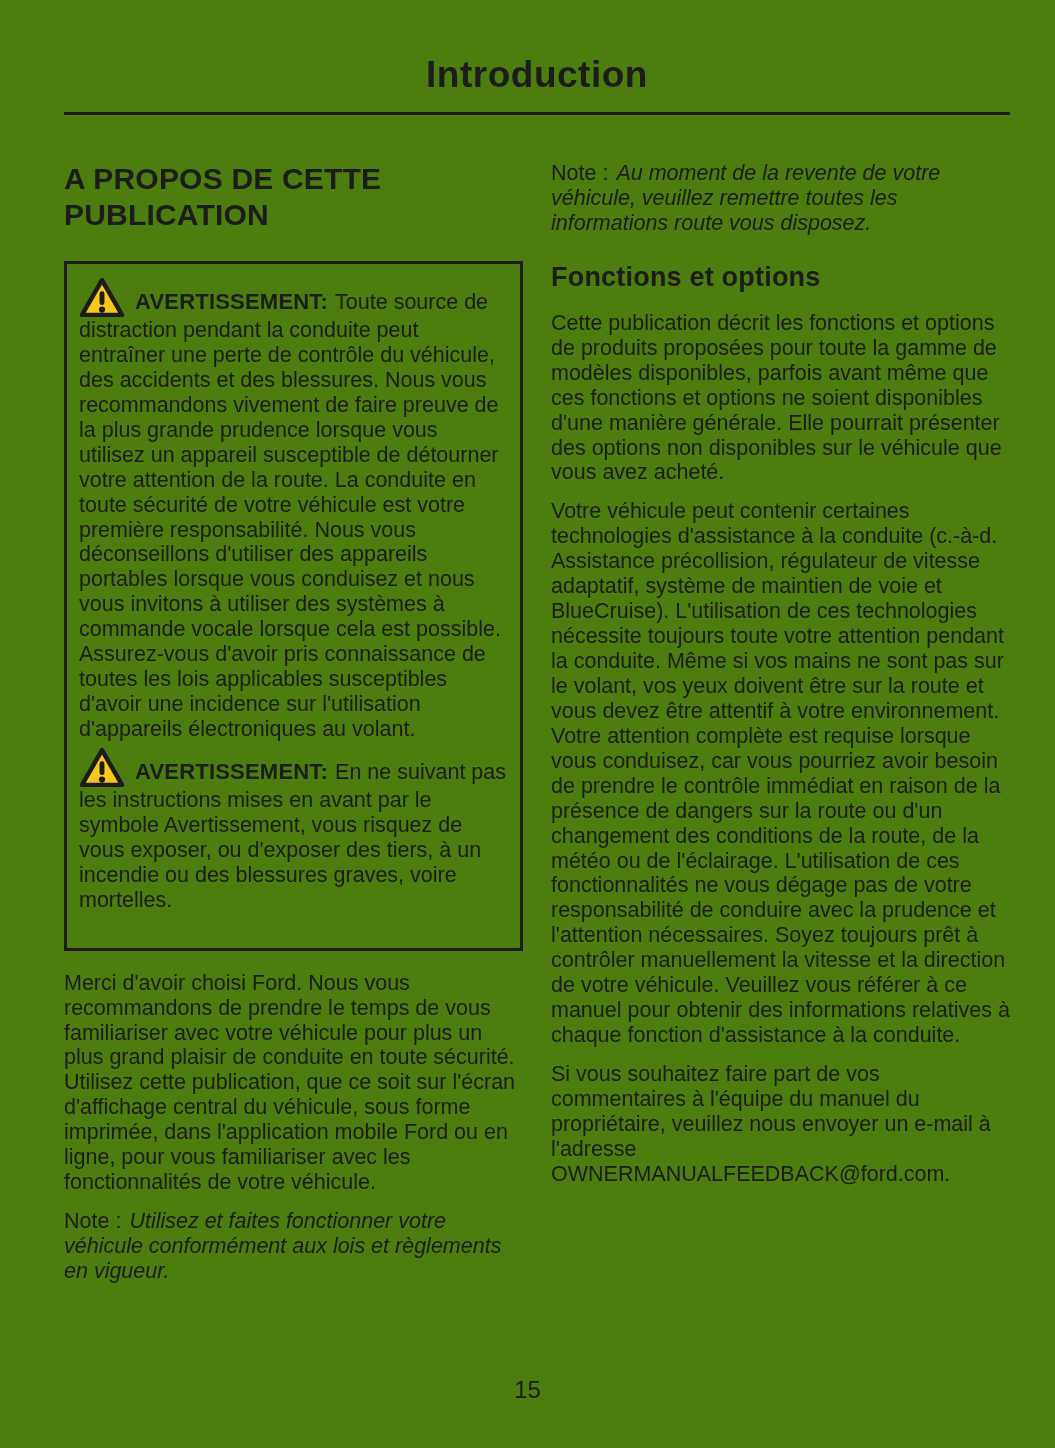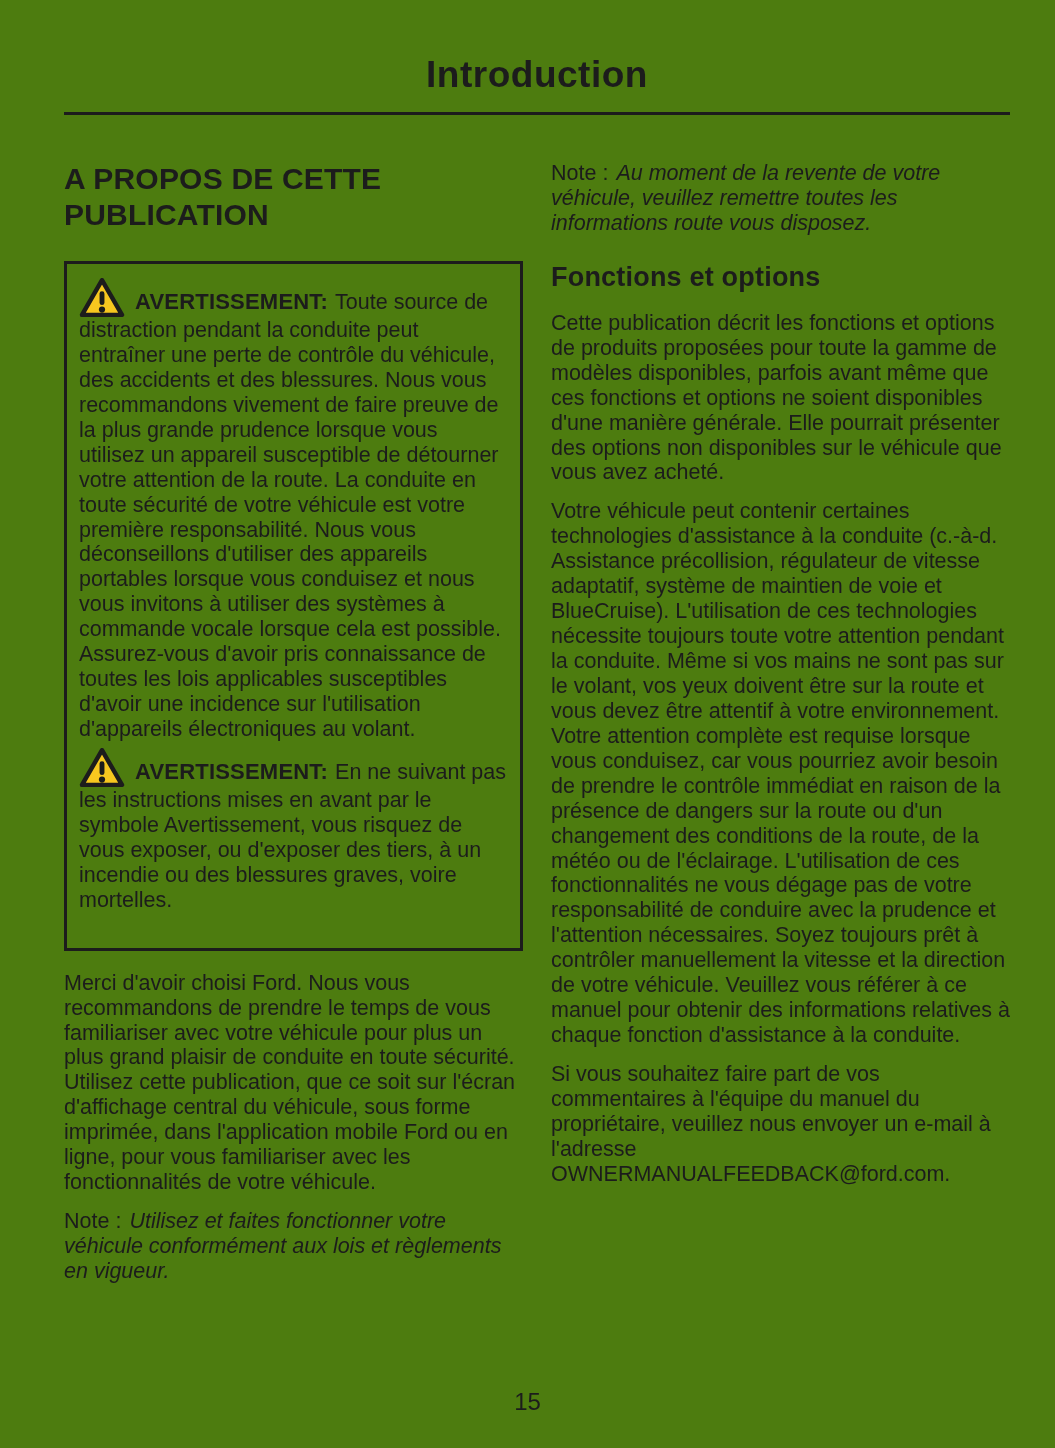--- a/index.html
+++ b/index.html
@@ -54,21 +54,21 @@
   .warning-item { margin:0 0 6px 0; }
   .warn-icon { display:inline-block; }
   .warn-icon svg { width:46px; height:40px; vertical-align:-9px; margin-right:10px; }
   .warn-label { font-weight:bold; font-size:22px; margin-right:7px; letter-spacing:0.2px; }
 
   .note-label { font-weight:normal; margin-right:8px; }
   .note-text { font-style:italic; }
 
   .page-number {
     position:absolute;
-    bottom:32px; left:0;
+    bottom:44px; left:0;
     width:100%;
     text-align:center;
     font-size:24px;
   }
 </style>
 </head>
 <body>
 
 <div class="page">
   <div class="content">

